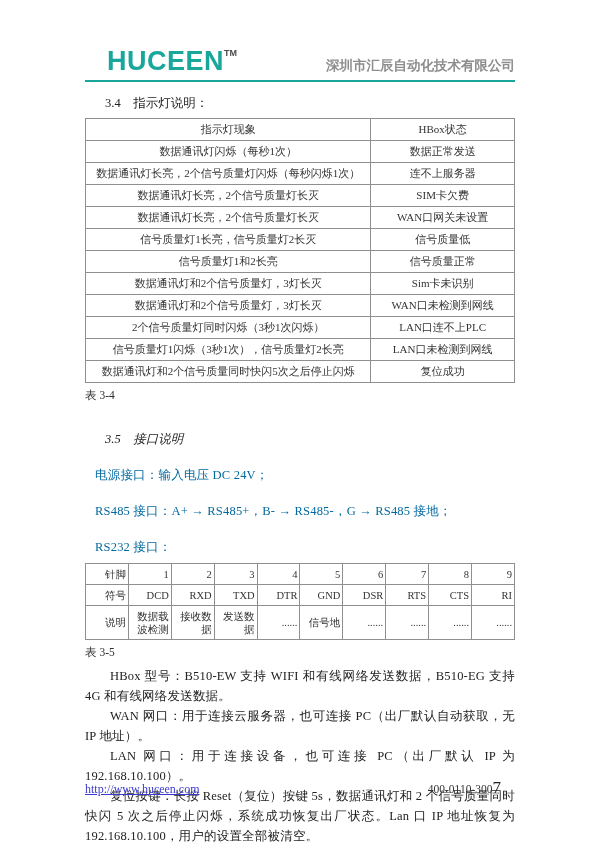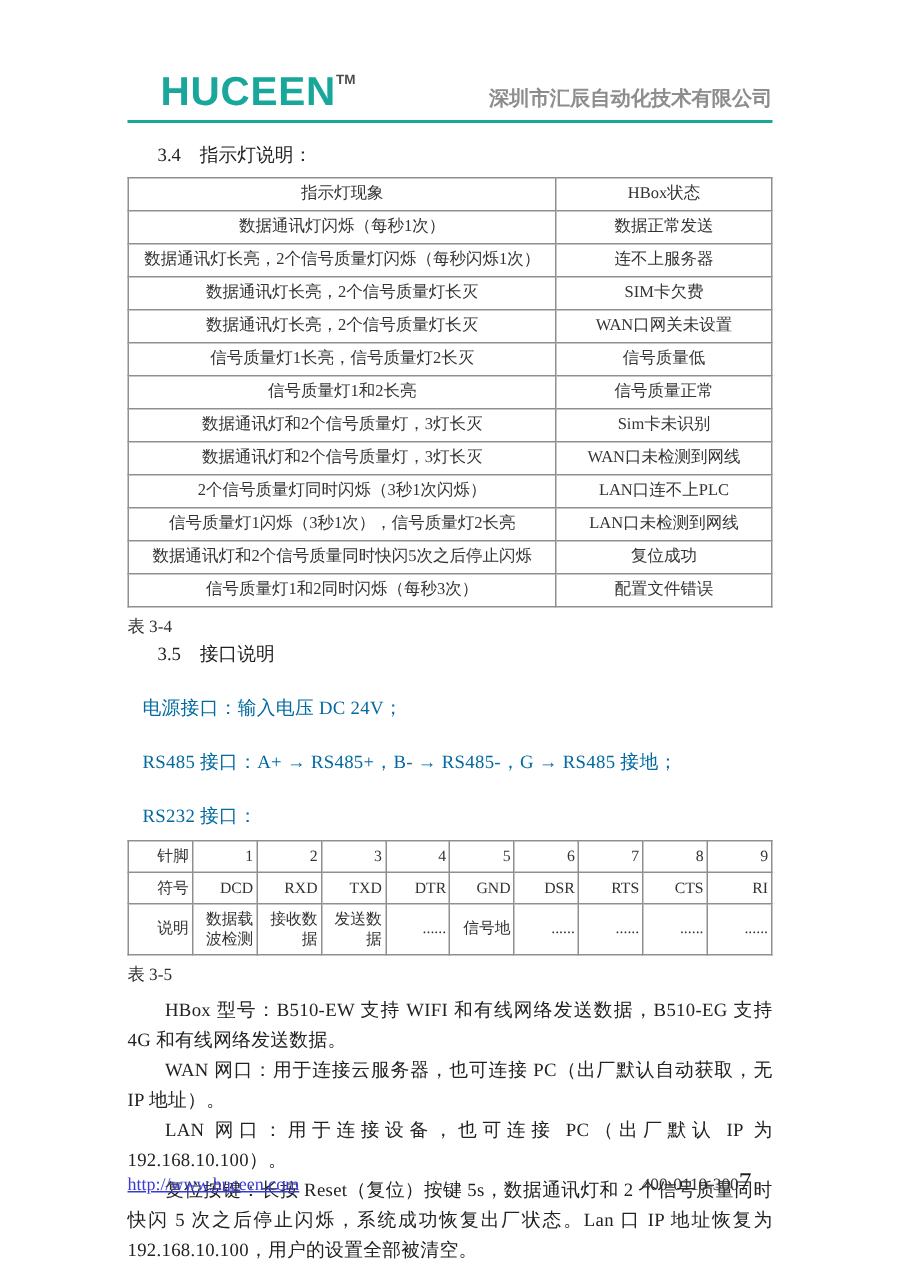--- a/index.html
+++ b/index.html
@@ -111,29 +111,25 @@
             <td>LAN口连不上PLC</td>
           </tr>
           <tr>
             <td>信号质量灯1闪烁（3秒1次），信号质量灯2长亮</td>
             <td>LAN口未检测到网线</td>
           </tr>
           <tr>
             <td>数据通讯灯和2个信号质量同时快闪5次之后停止闪烁</td>
             <td>复位成功</td>
           </tr>
-          <tr>
-            <td>信号质量灯1和2同时闪烁（每秒3次）</td>
-            <td>配置文件错误</td>
-          </tr>
         </tbody>
     </table>
     <div class="tbl-caption">表 3-4</div>
 
-    <div class="sec-title" style="margin-top:3px;">3.5　接口说明</div>
+    <div class="sec-title" style="margin-top:28px;font-style:italic;">3.5　接口说明</div>
 
     <div>
         <p class="iface-line">电源接口：输入电压 DC 24V；</p>
         <p class="iface-line">RS485 接口：A+ → RS485+，B- → RS485-，G → RS485 接地；</p>
         <p class="iface-line">RS232 接口：</p>
       </div>
 
     <table class="t35">
       <tbody>
           <tr>

